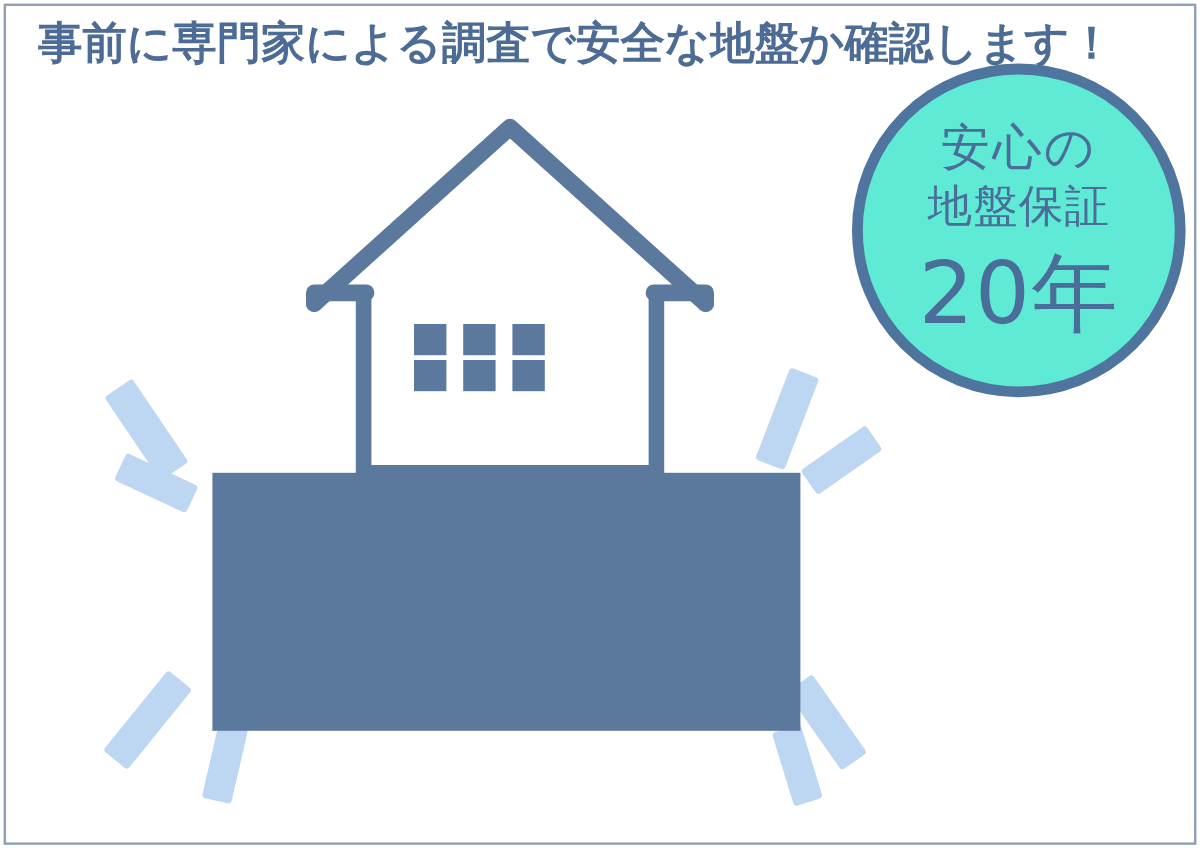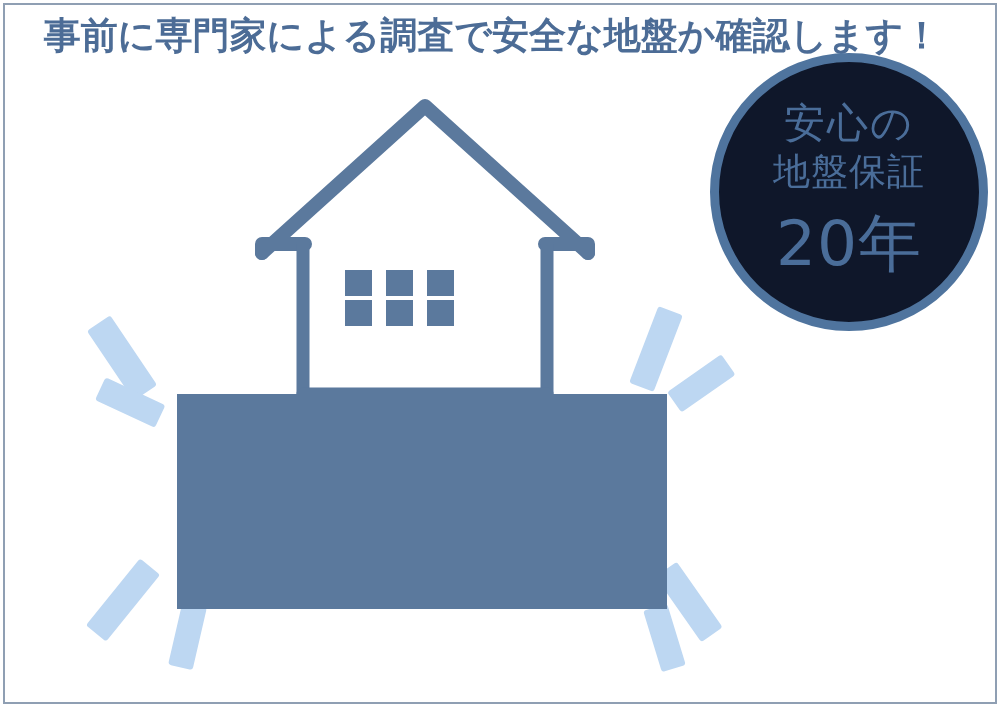--- a/index.html
+++ b/index.html
@@ -25,21 +25,21 @@
     top: 3px;
     width: 994px;
     height: 701px;
     box-sizing: border-box;
     border: 2px solid #8f9fb3;
     pointer-events: none;
   }
   
   .headline {
     position: absolute;
-    left: 12px;
+    left: 0;
     top: 14px;
     width: 960px;
     text-align: center;
     font-size: 37px;
     line-height: 44px;
     font-weight: bold;
     color: #4c6c96;
     letter-spacing: 0px;
     white-space: nowrap;
     font-family: "DejaVu Sans", "Liberation Sans", sans-serif;
@@ -57,36 +57,36 @@
   
   .badge {
     position: absolute;
     left: 710px;
     top: 53px;
     width: 278px;
     height: 278px;
     border-radius: 50%;
     border: 9px solid #4f749e;
     box-sizing: border-box;
-    background: #0f172a;
+    background: #5eead4;
     display: flex;
     flex-direction: column;
     align-items: center;
     justify-content: center;
   }
   .badge-line {
     color: #4a6d99;
     font-family: "DejaVu Sans", "Liberation Sans", sans-serif;
     font-weight: normal;
     white-space: nowrap;
   }
   .badge-l1 { font-size: 41px; line-height: 48px; letter-spacing: 2px; }
   .badge-l2 { font-size: 37px; line-height: 50px; letter-spacing: 1px; }
   .badge-years {
-    font-size: 63px;
+    font-size: 72px;
     line-height: 82px;
     letter-spacing: 1px;
     margin-top: 6px;
   }
 </style>
 </head>
 <body>
 
 <div id="canvas">
 

